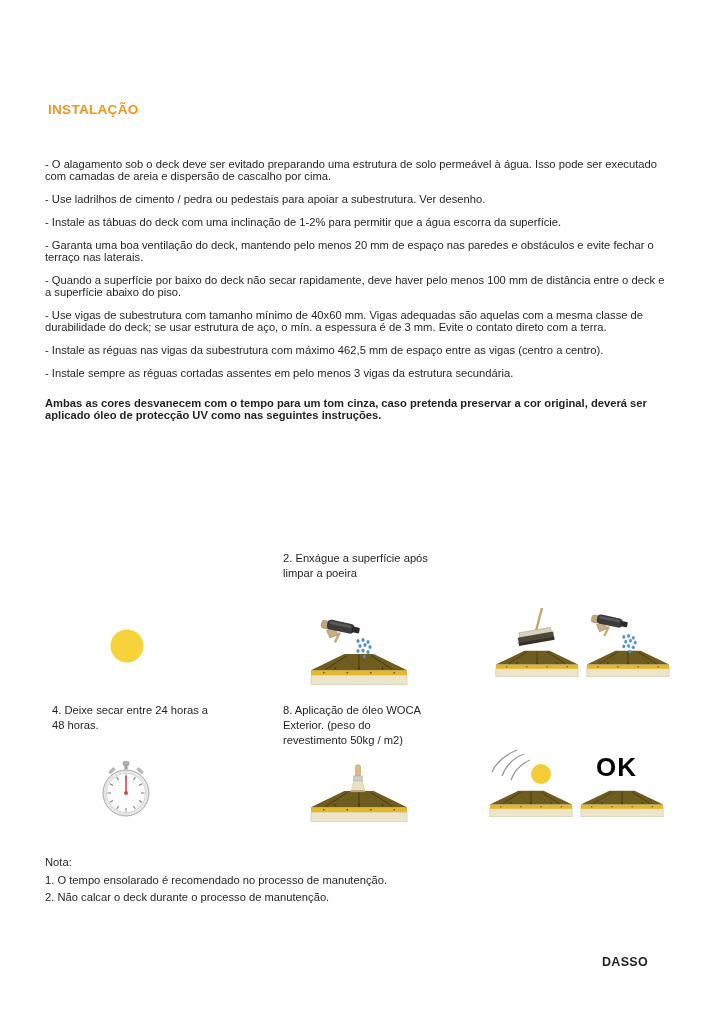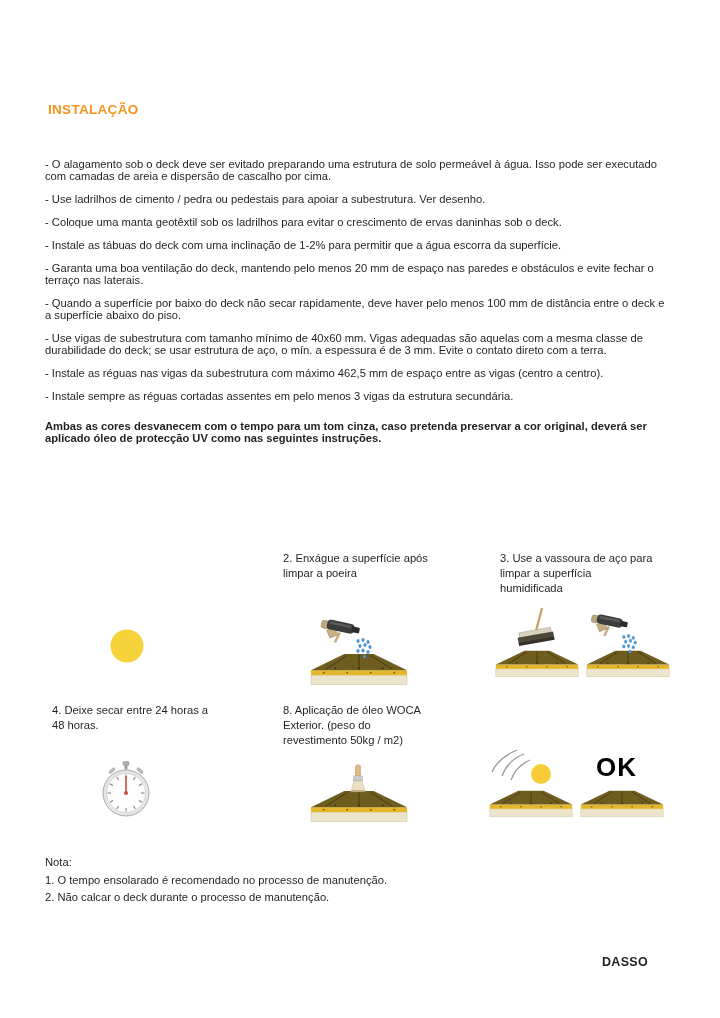--- a/index.html
+++ b/index.html
@@ -126,39 +126,35 @@
 </svg>
 
 <div class="page">
 
   <h1 class="title">INSTALAÇÃO</h1>
 
   <div class="paras">
     <p>- O alagamento sob o deck deve ser evitado preparando uma estrutura de solo permeável à água. Isso pode ser executado
 com camadas de areia e dispersão de cascalho por cima.</p>
     <p>- Use ladrilhos de cimento / pedra ou pedestais para apoiar a subestrutura. Ver desenho.</p>
-    <p>- Coloque uma manta geotêxtil sob os ladrilhos para evitar o crescimento de ervas daninhas sob o deck.</p>
     <p>- Instale as tábuas do deck com uma inclinação de 1-2% para permitir que a água escorra da superfície.</p>
     <p>- Garanta uma boa ventilação do deck, mantendo pelo menos 20 mm de espaço nas paredes e obstáculos e evite fechar o
 terraço nas laterais.</p>
     <p>- Quando a superfície por baixo do deck não secar rapidamente, deve haver pelo menos 100 mm de distância entre o deck e
 a superfície abaixo do piso.</p>
     <p>- Use vigas de subestrutura com tamanho mínimo de 40x60 mm. Vigas adequadas são aquelas com a mesma classe de
 durabilidade do deck; se usar estrutura de aço, o mín. a espessura é de 3 mm. Evite o contato direto com a terra.</p>
     <p>- Instale as réguas nas vigas da subestrutura com máximo 462,5 mm de espaço entre as vigas (centro a centro).</p>
     <p>- Instale sempre as réguas cortadas assentes em pelo menos 3 vigas da estrutura secundária.</p>
     <p class="bold-note">Ambas as cores desvanecem com o tempo para um tom cinza, caso pretenda preservar a cor original, deverá ser
 aplicado óleo de protecção UV como nas seguintes instruções.</p>
   </div>
 
   <div class="cap" id="cap2">2. Enxágue a superfície após
 limpar a poeira</div>
-  <div class="cap" id="cap3">3. Use a vassoura de aço para
-limpar a superfícia
-humidificada</div>
   <div class="cap" id="cap4">4. Deixe secar entre 24 horas a
 48 horas.</div>
   <div class="cap" id="cap5">8. Aplicação de óleo WOCA
 Exterior. (peso do
 revestimento 50kg / m2)</div>
 
   <svg class="illus" style="left:103px; top:621px;" width="48" height="50" viewBox="0 0 48 50">
     <circle cx="24" cy="25" r="16.5" fill="#F6D23B"></circle>
   </svg>
 

